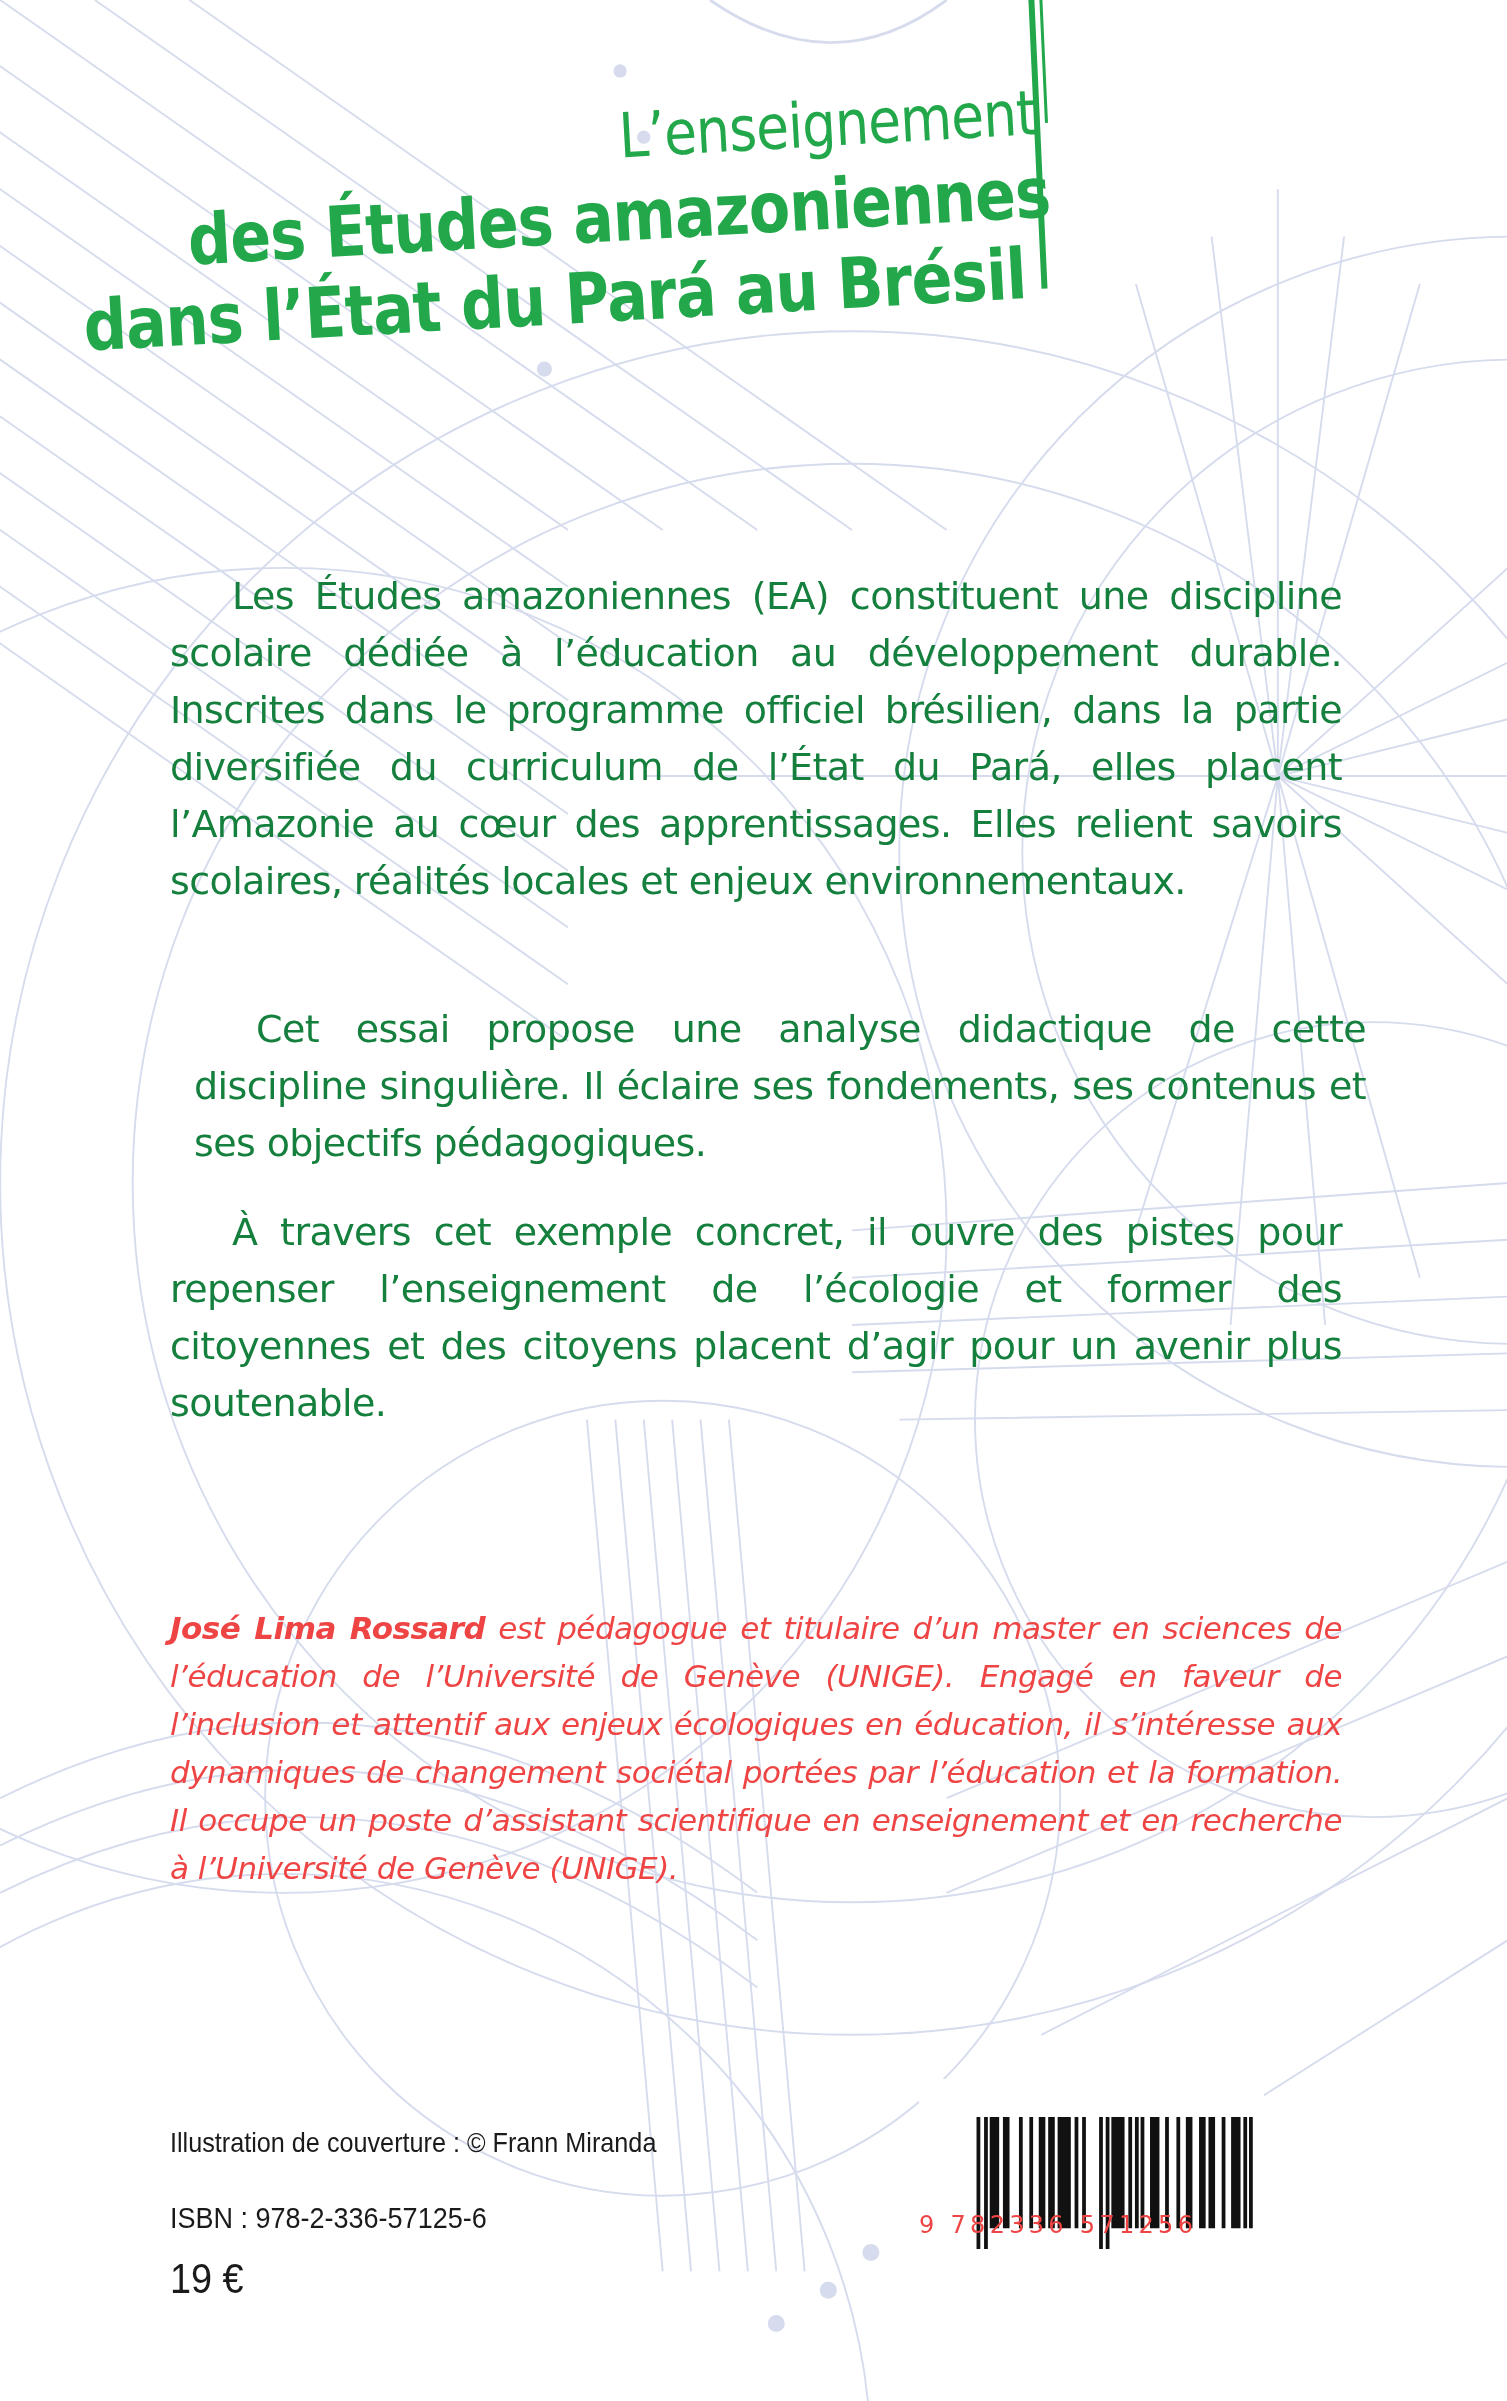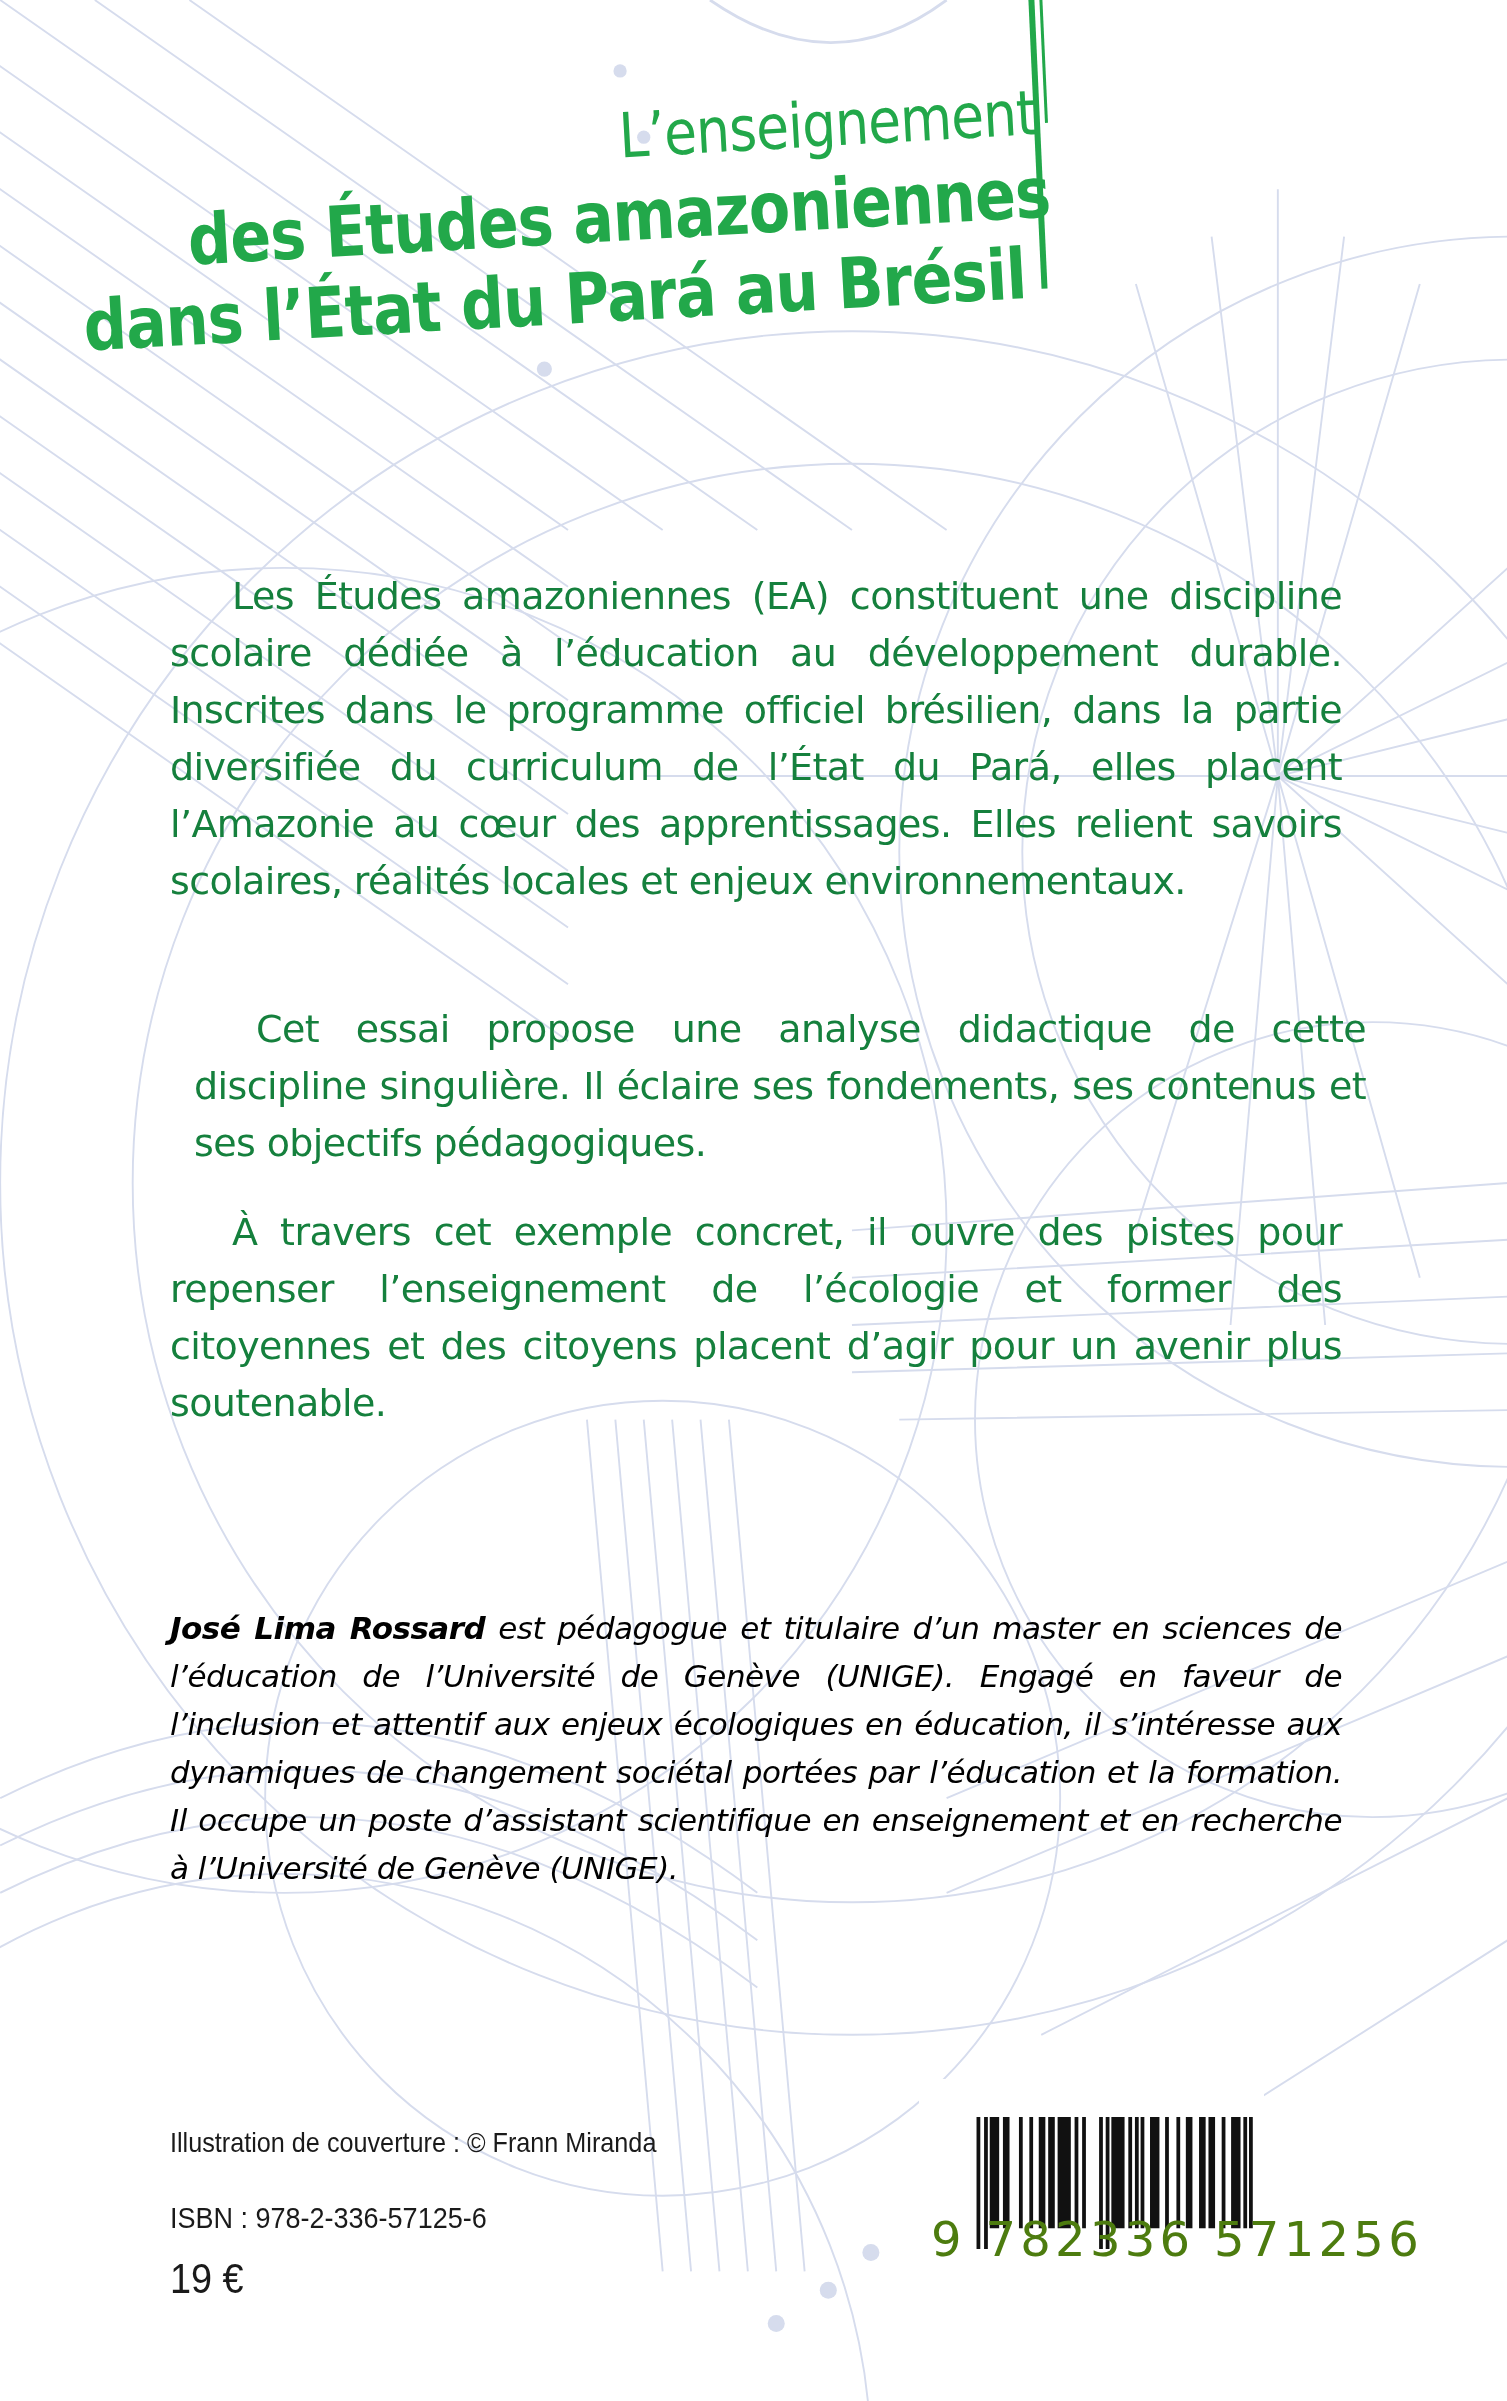--- a/index.html
+++ b/index.html
@@ -37,42 +37,42 @@
     text-align: justify; text-indent: 62px; color: #15803d;
     letter-spacing: -0.6px;
   }
   #p1 { top: 530px; }
   #p2 { top: 963px; margin-left: 24px; }
   #p3 { top: 1166px; }
 
   #bio {
     position: absolute; left: 170px; width: 1172px; top: 1573px; z-index: 2;
     font-family: "DejaVu Sans", sans-serif; font-style: italic; font-size: 31px; line-height: 48px;
-    text-align: justify; color: #000000; letter-spacing: -0.5px;
+    text-align: justify; color: #ef4444; letter-spacing: -0.5px;
   }
   #bio b { font-weight: bold; }
 
   .footer-text {
     position: absolute; left: 170px; z-index: 2; white-space: nowrap;
     font-family: "Liberation Sans", sans-serif; color: #1a1a1a;
     transform: scaleX(0.9); transform-origin: 0 50%;
   }
   #credit { top: 2127px; font-size: 28px; }
   #isbn { top: 2201px; font-size: 30px; }
   #price { top: 2255px; font-size: 42px; }
 
   #barcode-box {
     position: absolute; left: 919px; top: 2079px; width: 345px; height: 176px;
     background: #ffffff; z-index: 2;
   }
   #barcode-svg { position: absolute; left: 7.6px; top: 38px; }
   #barcode-num {
     position: absolute; left: 0; top: 132px; width: 345px; height: 38px; z-index: 3;
-    font-family: "DejaVu Sans", sans-serif; font-size: 48px; color: #4d7c0f;
-    letter-spacing: 4.3px; white-space: nowrap; margin-left: 12px;
+    font-family: "DejaVu Sans", sans-serif; font-size: 24px; color: #ef4444;
+    letter-spacing: 4.3px; white-space: nowrap;
   }
 </style>
 </head>
 <body>
 
 <svg id="bg" viewBox="0 0 1593 2538" xmlns="http://www.w3.org/2000/svg">
   <g stroke="#d6dced" stroke-width="2" fill="none">
 
     <path d="M-200 0 L600 560 M-200 60 L600 620 M-200 120 L600 680 M-200 180 L600 740 M-200 240 L600 800 M-200 300 L600 860 M-200 360 L600 920 M-200 420 L600 980 M-200 480 L600 1040 M-200 540 L600 1100 M-100 0 L700 560 M0 0 L800 560 M100 0 L900 560 M200 0 L1000 560"></path>
 

